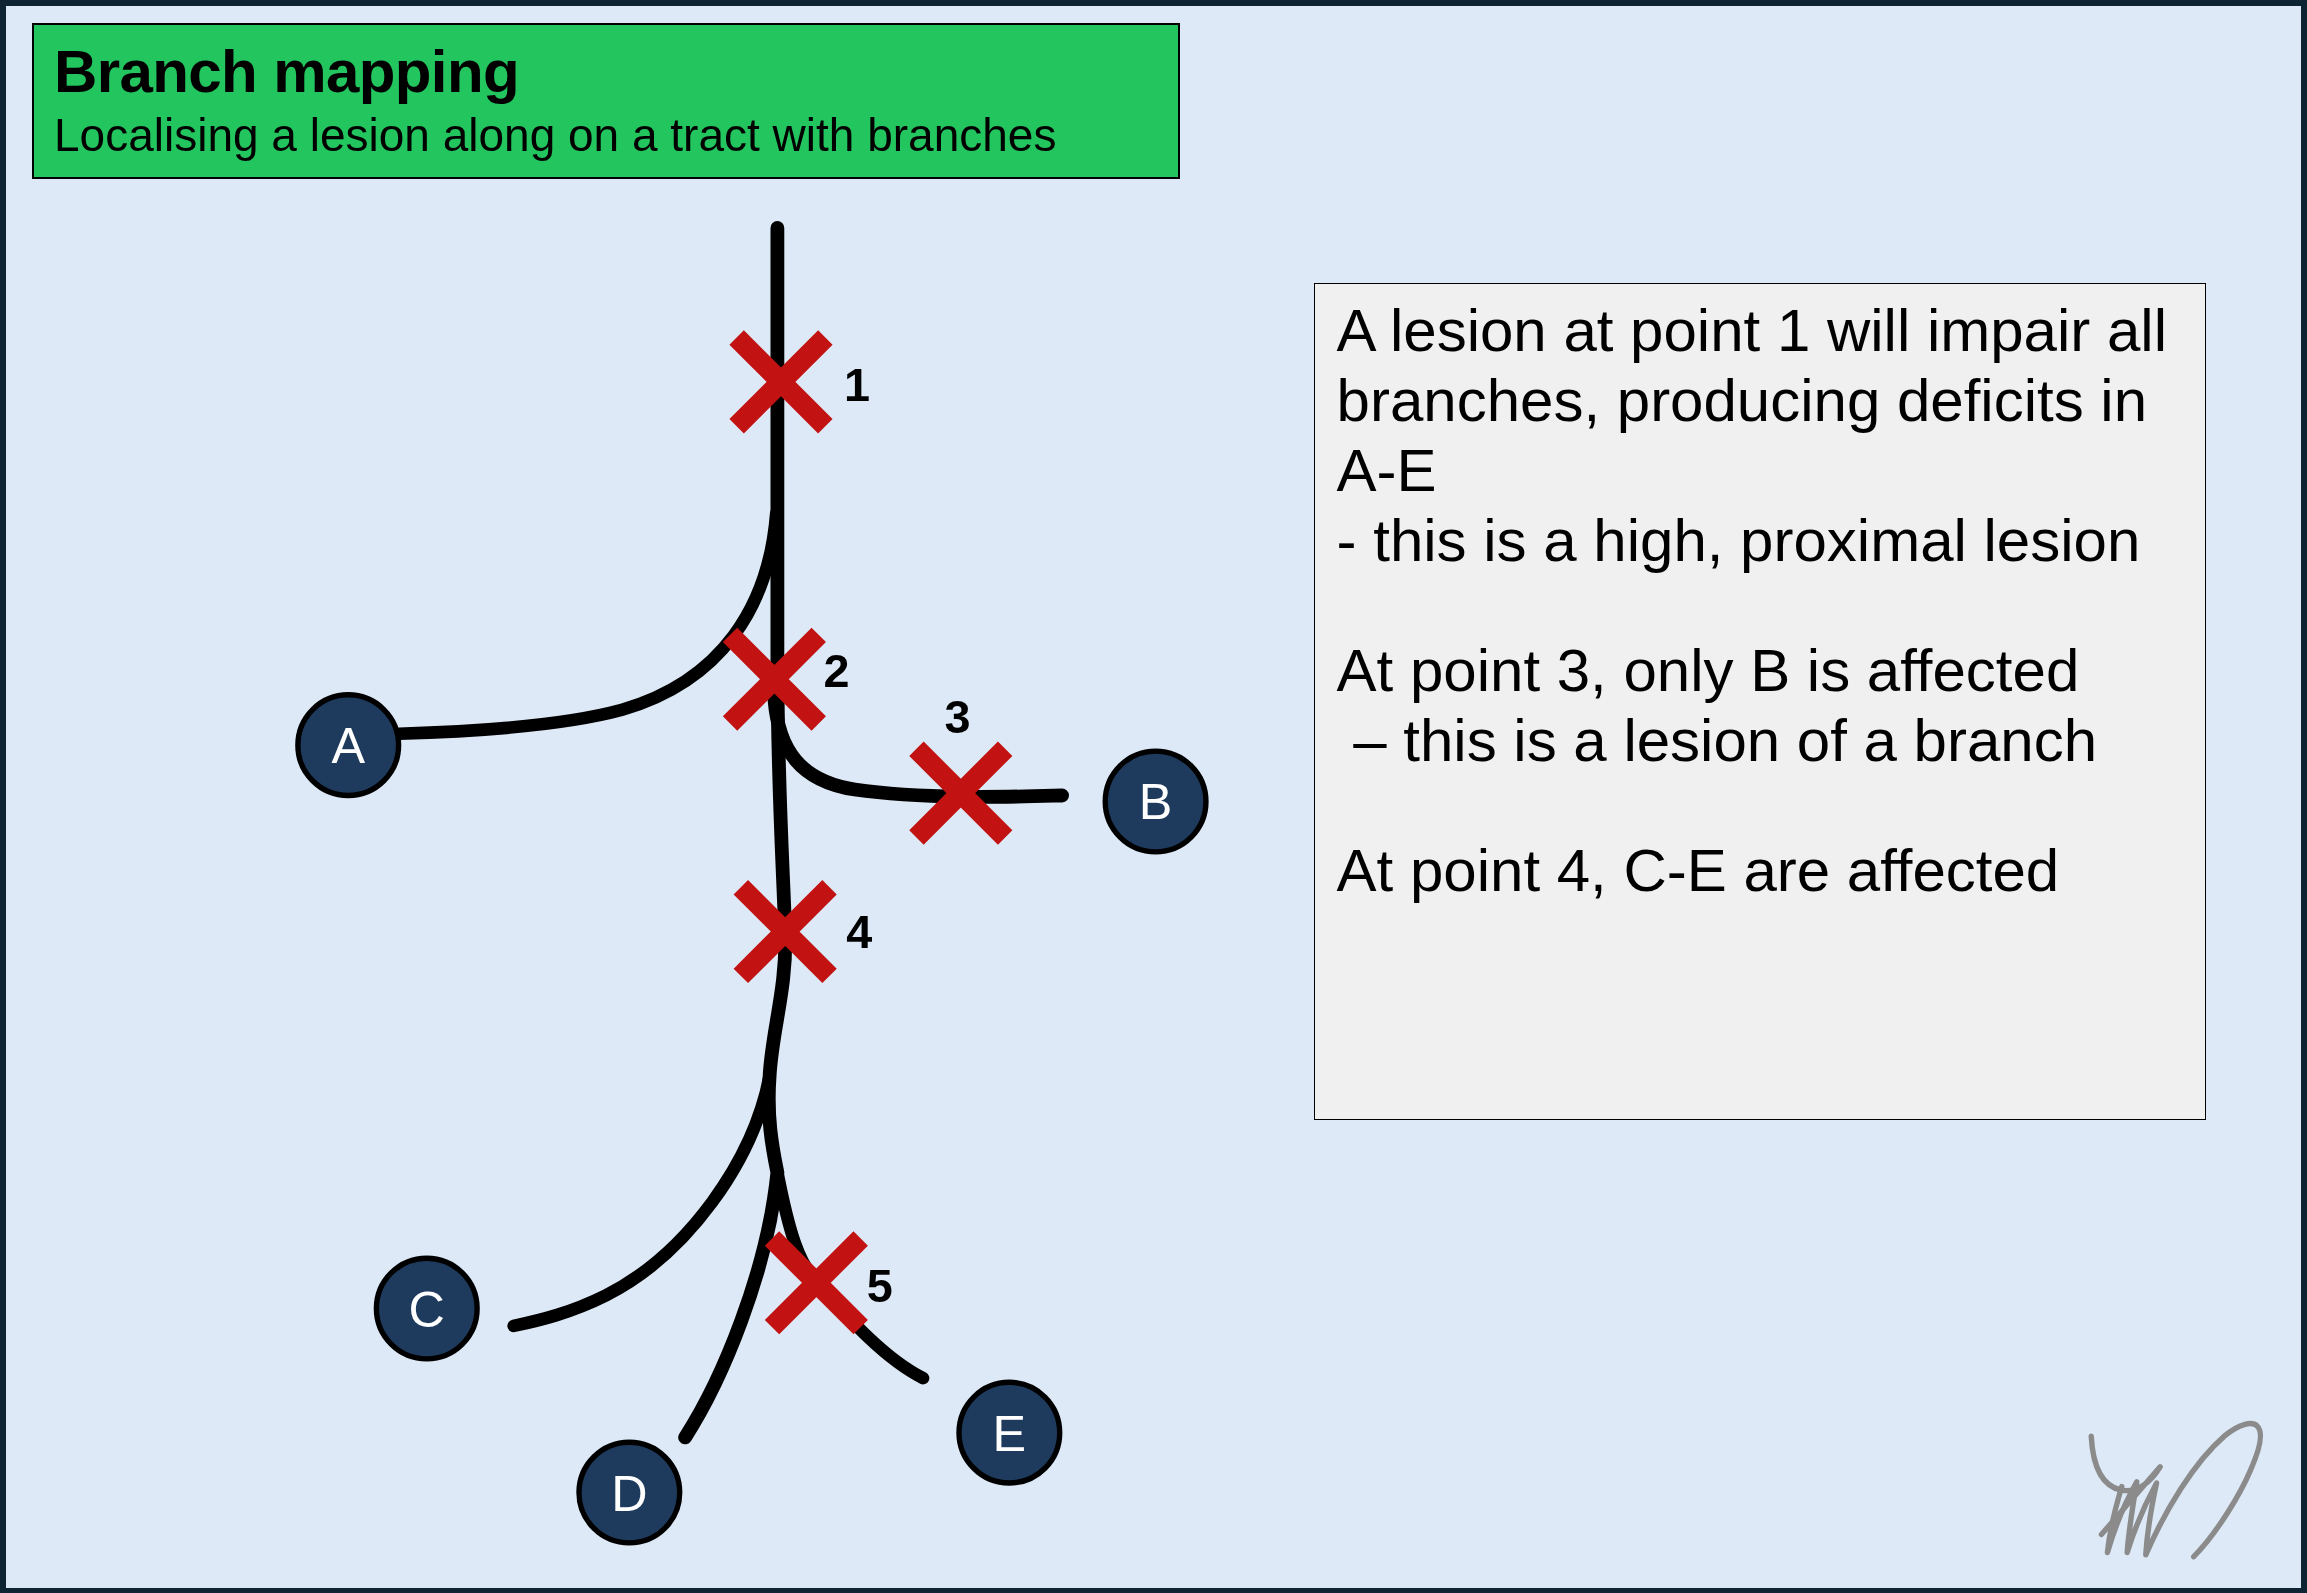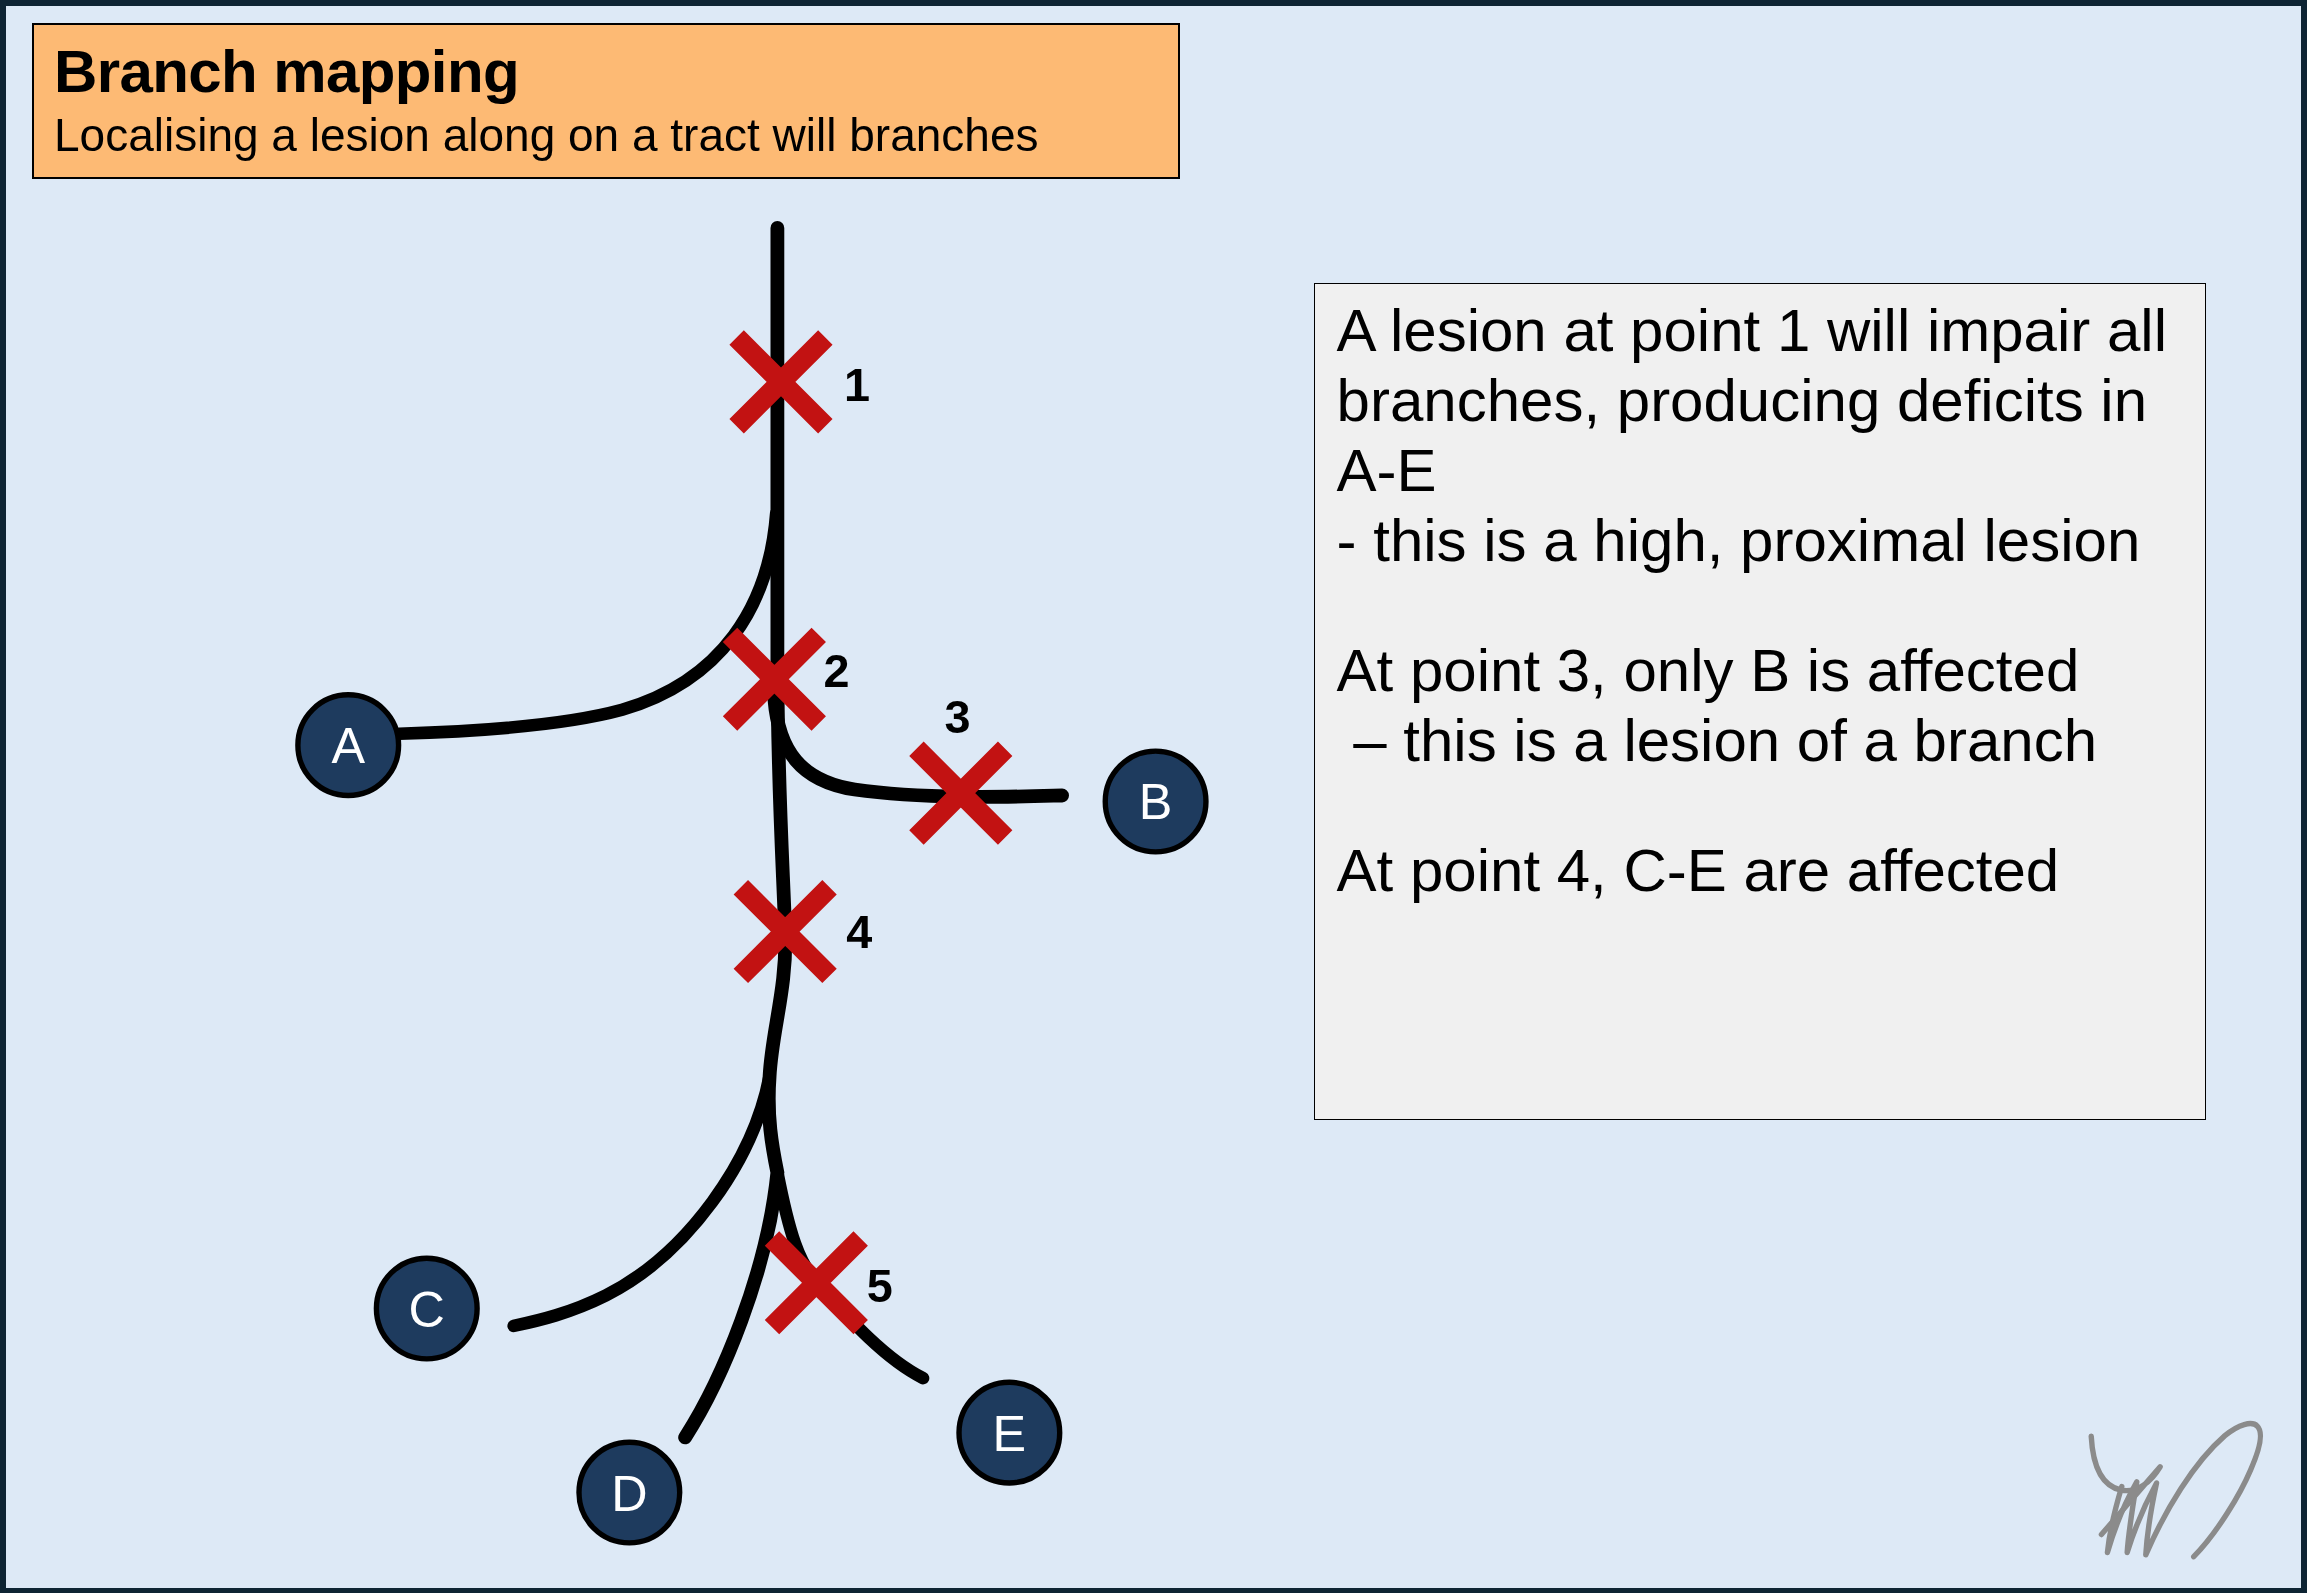--- a/index.html
+++ b/index.html
@@ -19,21 +19,21 @@
     box-sizing: border-box;
     z-index: 5;
     pointer-events: none;
   }
   .title-box {
     position: absolute;
     left: 32px;
     top: 23.4px;
     width: 1148px;
     height: 156px;
-    background: #fdba74;
+    background: #22c55e;
     border: 2.4px solid #000;
     box-sizing: border-box;
     padding: 14.4px 6px 0 20px;
     z-index: 2;
   }
   .title-box .title {
     font-size: 60px;
     font-weight: 700;
     line-height: 1.08;
     letter-spacing: -0.6px;
@@ -102,21 +102,21 @@
 </style>
 </head>
 <body>
 
 <div class="canvas">
 
   <div class="frame"></div>
 
   <div class="title-box">
     <div class="title">Branch mapping</div>
-    <div class="subtitle">Localising a lesion along on a tract will branches</div>
+    <div class="subtitle">Localising a lesion along on a tract with branches</div>
   </div>
 
   <div class="notes-box">
     <p>A lesion at point 1 will impair all
 branches, producing deficits in A-E
 - this is a high, proximal lesion</p>
     <p>At point 3, only B is affected
  – this is a lesion of a branch</p>
     <p>At point 4, C-E are affected</p>
   </div>

